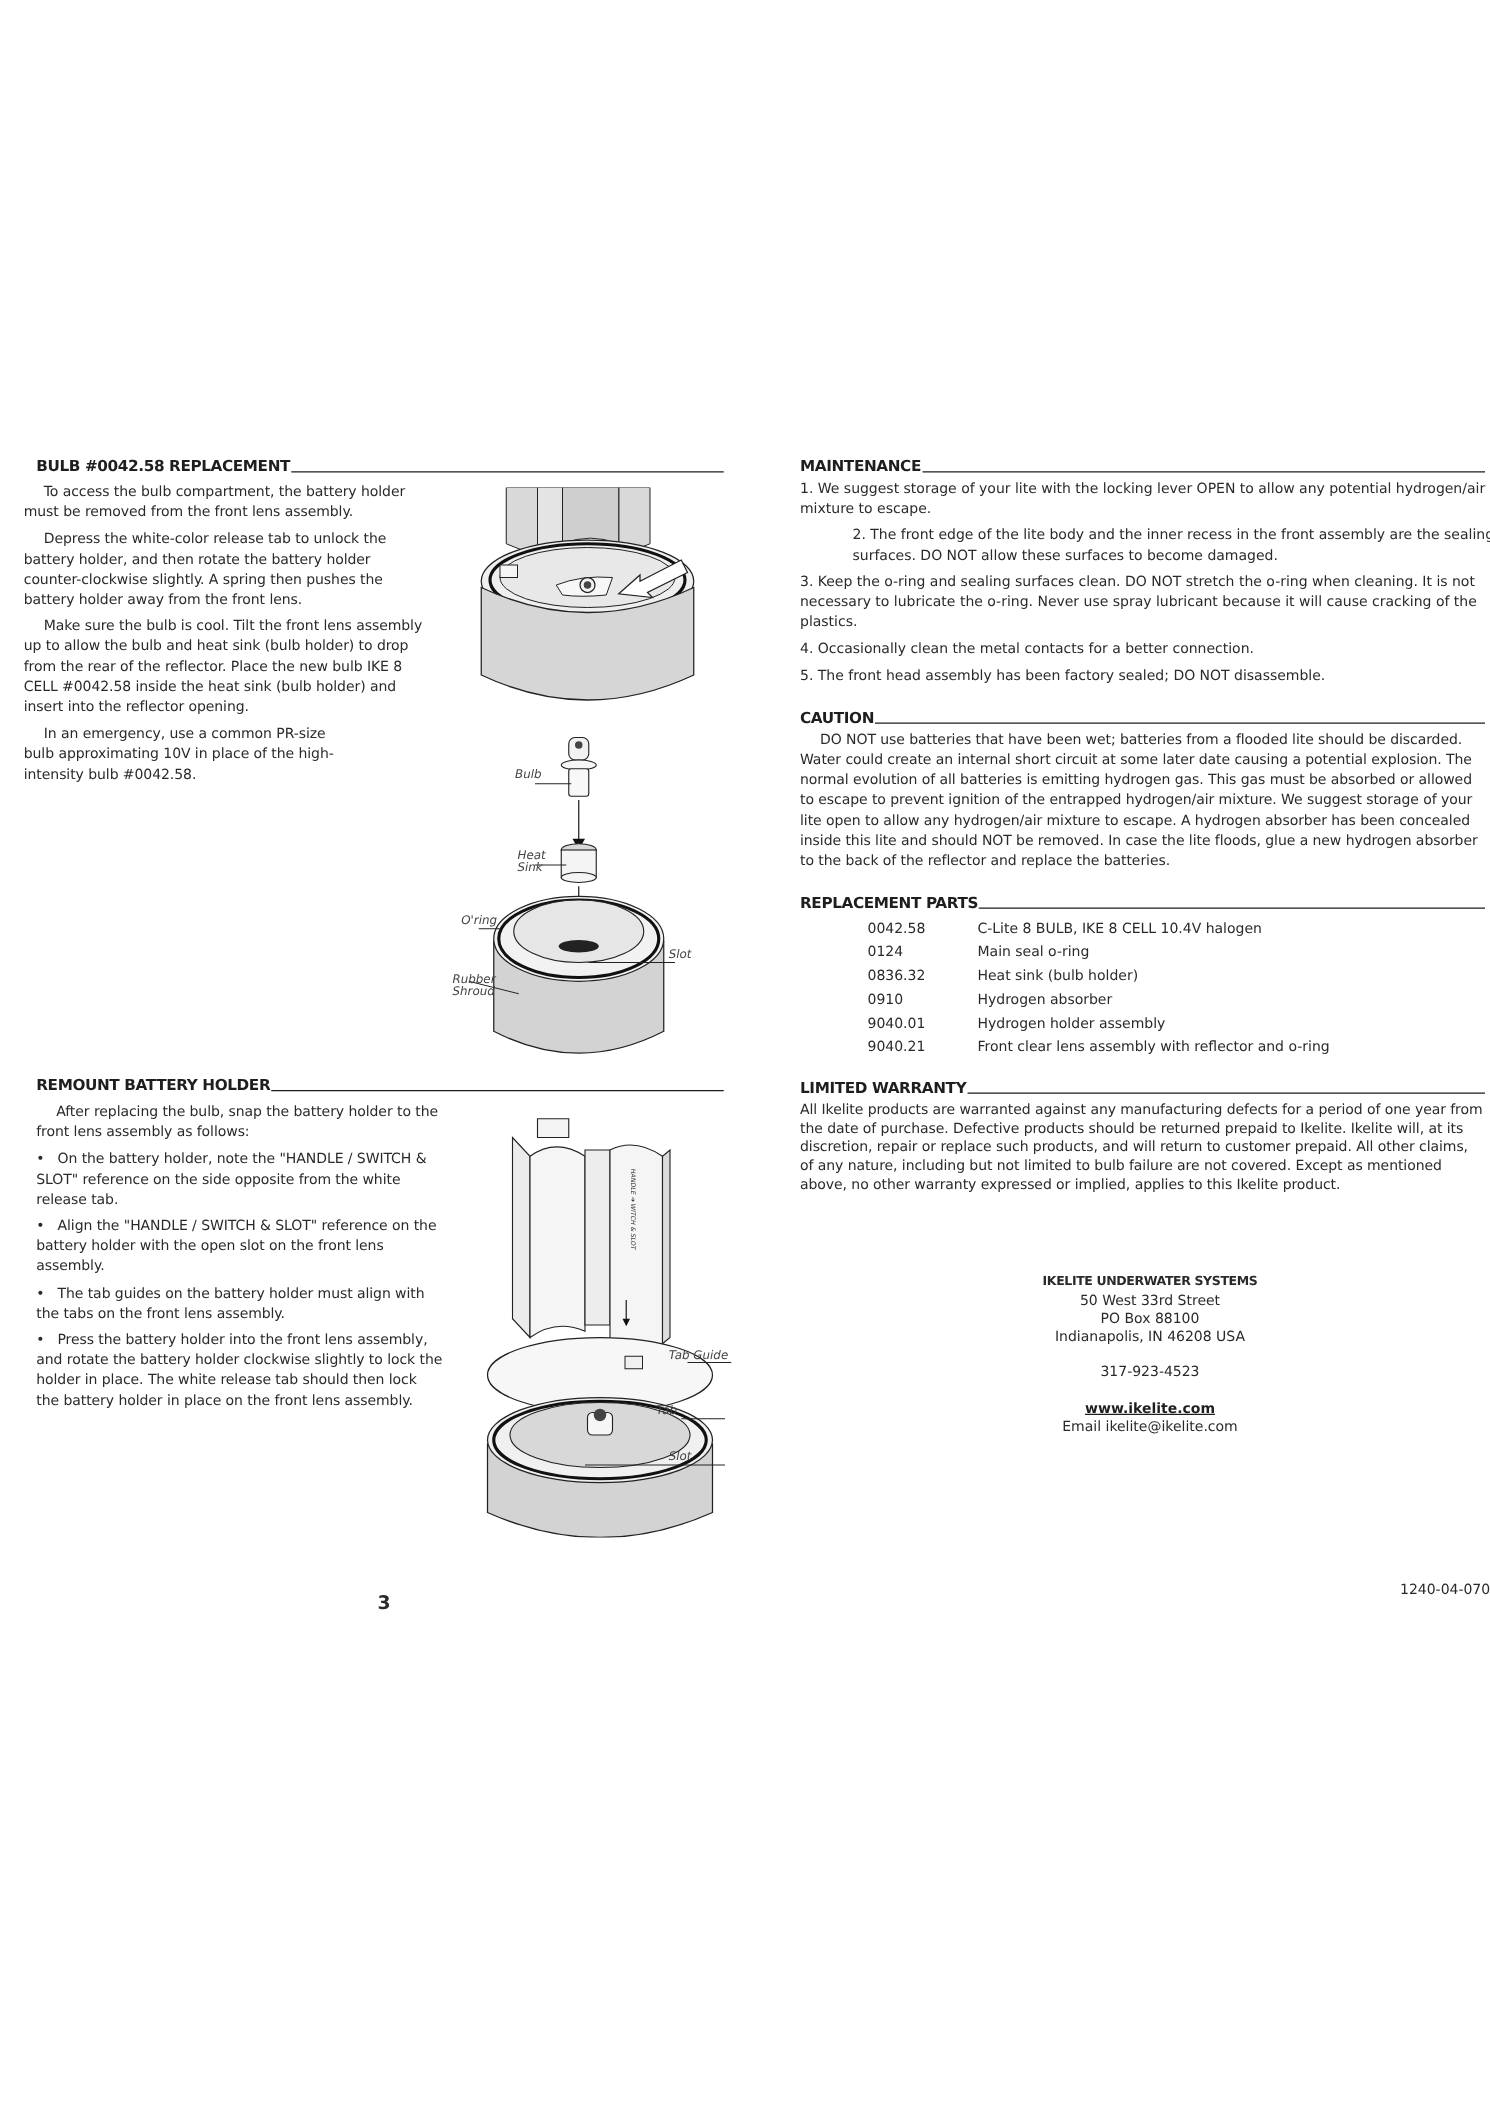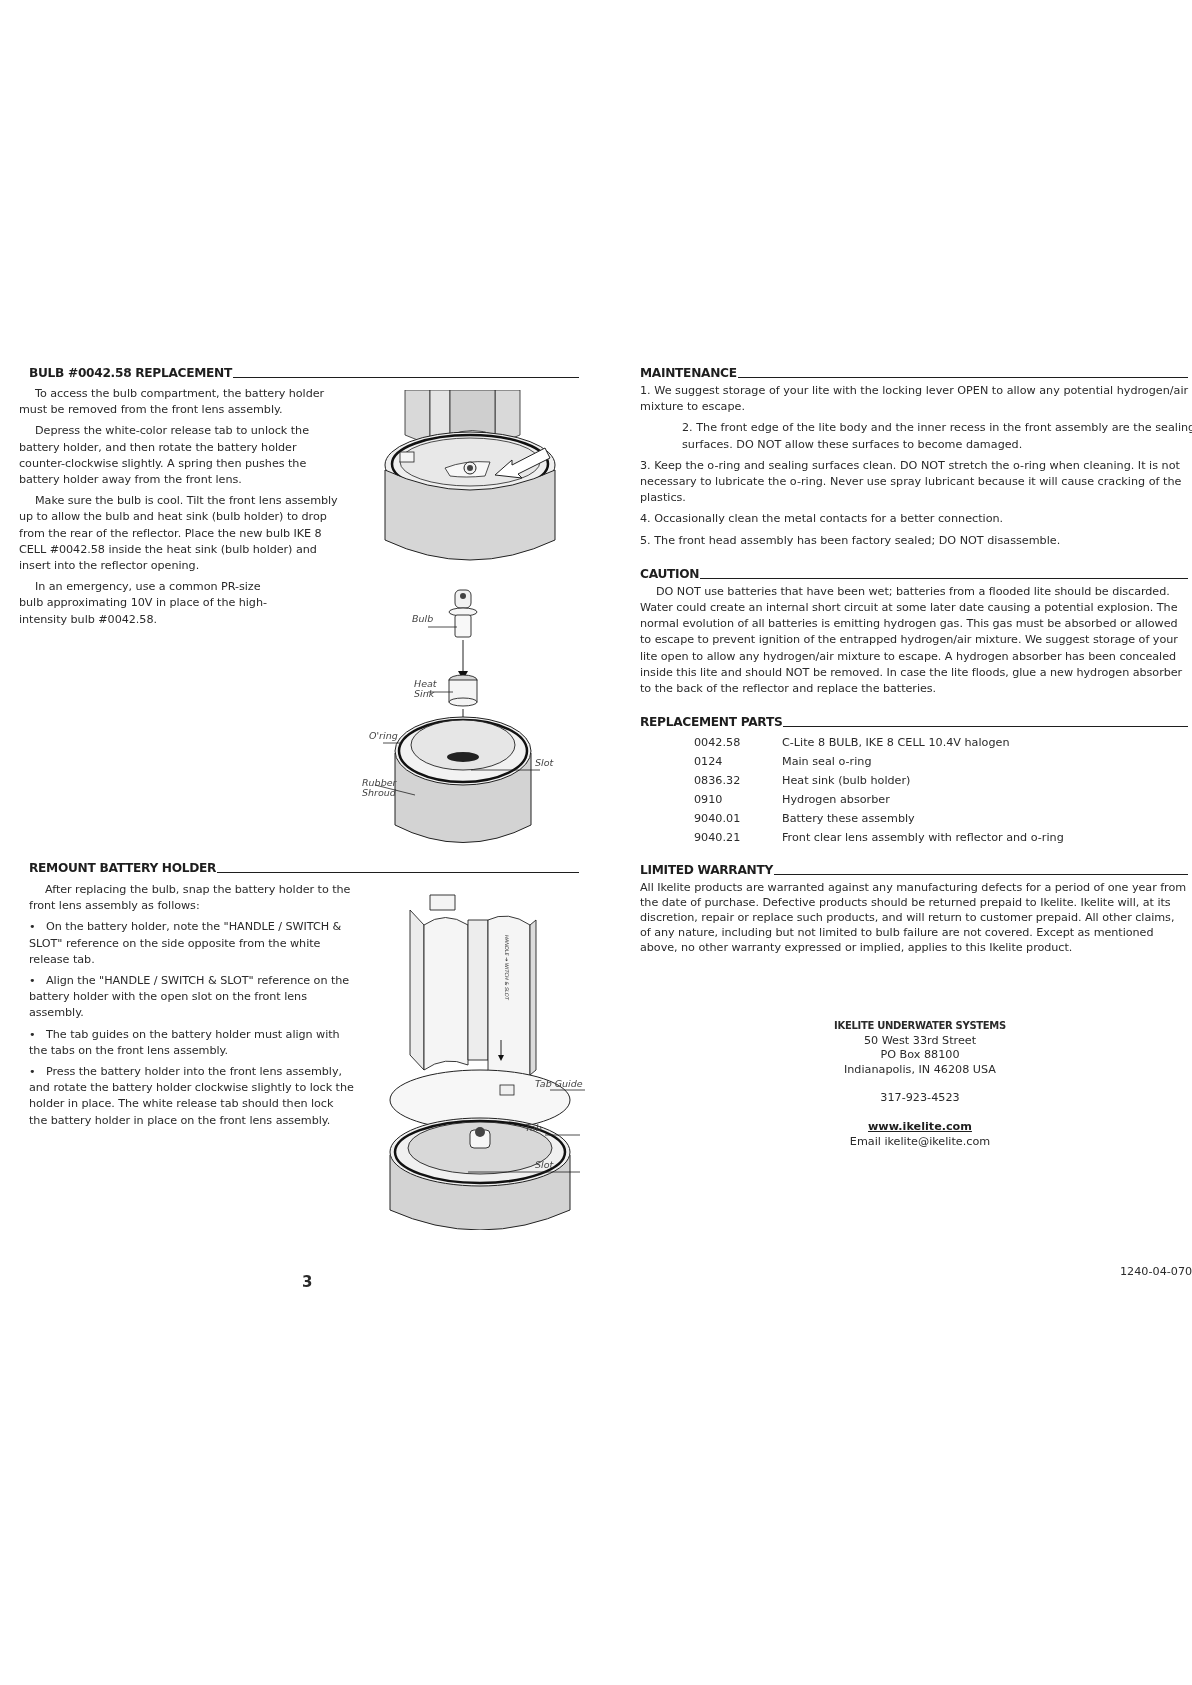--- a/index.html
+++ b/index.html
@@ -168,21 +168,21 @@
       <div class="row">
           <span class="code">0836.32</span>
           <span>Heat sink (bulb holder)</span>
         </div>
       <div class="row">
           <span class="code">0910</span>
           <span>Hydrogen absorber</span>
         </div>
       <div class="row">
           <span class="code">9040.01</span>
-          <span>Battery these assembly</span>
+          <span>Hydrogen holder assembly</span>
         </div>
       <div class="row">
           <span class="code">9040.21</span>
           <span>Front clear lens assembly with reflector and o-ring</span>
         </div>
     </div>
 
     <h2 class="h" style="margin-top:16px;">
       <span>LIMITED WARRANTY</span>
         <span class="rule"></span>

